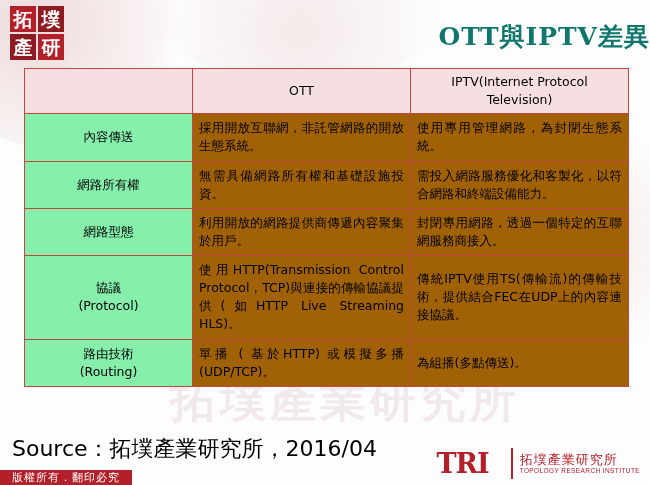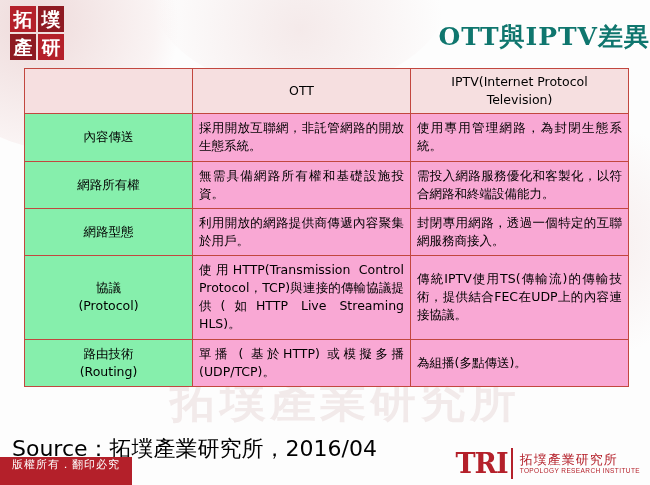--- a/index.html
+++ b/index.html
@@ -116,42 +116,42 @@
   }
   table.cmp thead th.corner {
     background: #f6dfe0;
   }
   td.rowhead {
     background: #86efac;
     text-align: center;
     width: 168px;
   }
   td.cell {
-    background: #f9a8d4;
+    background: #a16207;
     text-align: justify;
     text-justify: inter-ideograph;
   }
   col.c1 { width: 168px; }
   col.c2 { width: 218px; }
   col.c3 { width: 218px; }
 
   .source {
     position: absolute;
     left: 12px;
     top: 434px;
     font-size: 22px;
     font-family: "DejaVu Sans", sans-serif;
     color: #000;
   }
   .footer-bar {
     position: absolute;
     left: 0;
     bottom: 0;
     width: 132px;
-    height: 28px;
+    height: 15px;
     background: #b4202a;
     color: #ffffff;
     font-size: 11px;
     line-height: 16px;
     text-align: center;
     letter-spacing: 1px;
     font-family: "DejaVu Sans", sans-serif;
   }
   .brand {
     position: absolute;
@@ -159,21 +159,21 @@
     bottom: 6px;
     display: flex;
     align-items: center;
   }
   .brand .tri {
     font-family: "DejaVu Serif", serif;
     font-weight: bold;
     font-size: 27px;
     color: #b4202a;
     letter-spacing: -1px;
-    padding-right: 3px;
+    padding-right: 22px;
     border-right: 2px solid #b4202a;
   }
   .brand .bnames {
     padding-left: 7px;
     line-height: 1.12;
   }
   .brand .bcn {
     font-size: 13px;
     color: #b4202a;
     font-family: "DejaVu Sans", sans-serif;

